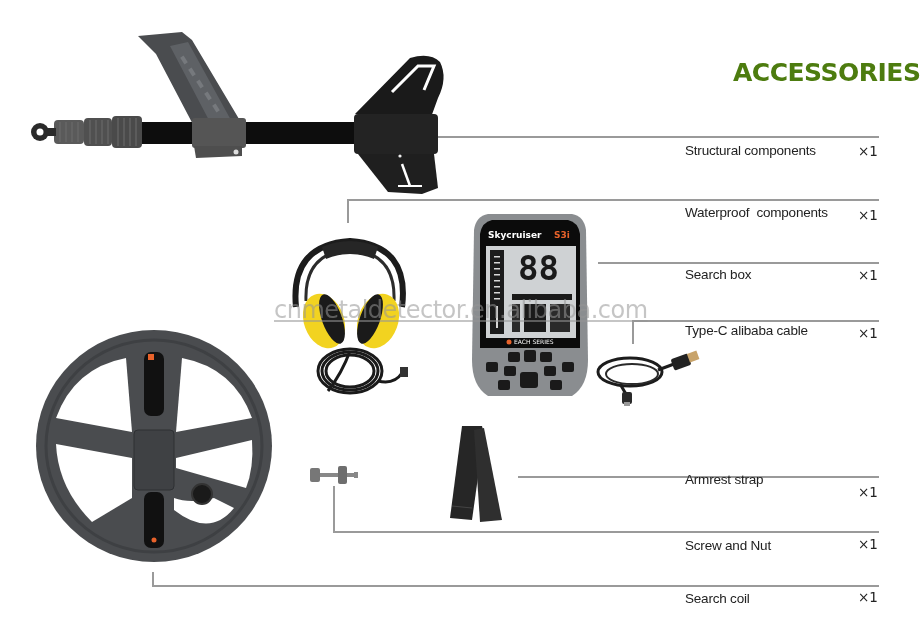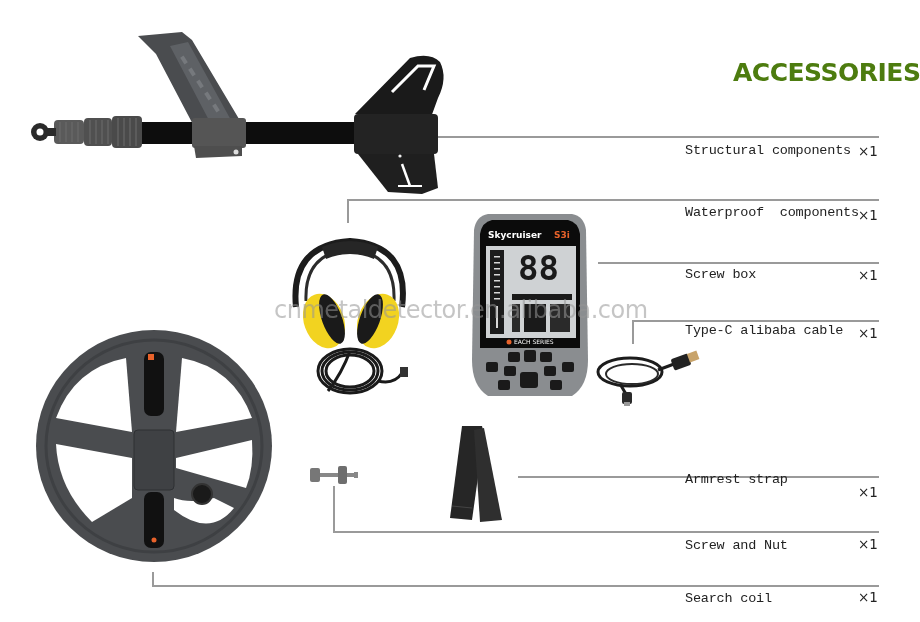--- a/index.html
+++ b/index.html
@@ -1,22 +1,22 @@
 <!DOCTYPE html>
 <html><head>
   <meta charset="utf-8">
   <style>
     html,body{margin:0;padding:0;background:#fff;}
     body{width:920px;height:622px;position:relative;overflow:hidden;font-family:"Liberation Sans",sans-serif;}
     .title{position:absolute;left:707px;top:58px;font-family:"DejaVu Sans",sans-serif;font-weight:bold;font-size:25px;letter-spacing:-0.5px;color:#4d7c0f;margin-left:26px;}
     .hline{position:absolute;height:2px;background:#9a9a9a;}
     .vline{position:absolute;width:2px;background:#9a9a9a;}
-    .label{position:absolute;font-family:Liberation Mono, monospace;font-size:13.5px;color:#222;white-space:nowrap;letter-spacing:-0.2px;}
+    .label{position:absolute;font-family:Liberation Sans, sans-serif;font-size:13.5px;color:#222;white-space:nowrap;letter-spacing:-0.2px;}
     .qty{position:absolute;font-family:"DejaVu Sans",sans-serif;font-size:13.5px;color:#222;}
-    .watermark{position:absolute;left:274px;top:296px;font-family:"DejaVu Sans",sans-serif;font-size:24px;color:rgba(150,150,150,0.55);letter-spacing:-0.5px;white-space:nowrap;pointer-events:none;}
+    .watermark{position:absolute;left:274px;top:296px;font-family:"DejaVu Sans",sans-serif;font-size:24px;color:rgba(150,150,150,0.55);letter-spacing:-0.5px;white-space:nowrap;pointer-events:none;text-decoration:underline;}
     svg{position:absolute;}
   </style>
 </head>
 <body>
 
 <div class="title">ACCESSORIES</div>
 
 <div class="hline" style="left:437px;top:136px;width:442px;"></div>
 <div class="hline" style="left:347px;top:199px;width:532px;"></div>
 <div class="vline" style="left:347px;top:199px;height:24px;"></div>
@@ -27,21 +27,21 @@
 <div class="hline" style="left:333px;top:531px;width:546px;"></div>
 <div class="vline" style="left:333px;top:486px;height:46px;"></div>
 <div class="hline" style="left:152px;top:585px;width:727px;"></div>
 <div class="vline" style="left:152px;top:572px;height:14px;"></div>
 
 <div>
   <div class="label" style="left:685px;top:143px;">Structural components</div>
   <div class="qty" style="left:858px;top:143px;">×1</div>
   <div class="label" style="left:685px;top:205px;white-space:pre;">Waterproof  components</div>
   <div class="qty" style="left:858px;top:207px;">×1</div>
-  <div class="label" style="left:685px;top:267px;">Screw box</div>
+  <div class="label" style="left:685px;top:267px;">Search box</div>
   <div class="qty" style="left:858px;top:267px;">×1</div>
   <div class="label" style="left:685px;top:323px;">Type-C alibaba cable</div>
   <div class="qty" style="left:858px;top:325px;">×1</div>
   <div class="label" style="left:685px;top:472px;">Armrest strap</div>
   <div class="qty" style="left:858px;top:484px;">×1</div>
   <div class="label" style="left:685px;top:538px;">Screw and Nut</div>
   <div class="qty" style="left:858px;top:536px;">×1</div>
   <div class="label" style="left:685px;top:591px;">Search coil</div>
   <div class="qty" style="left:858px;top:589px;">×1</div>
 </div>

